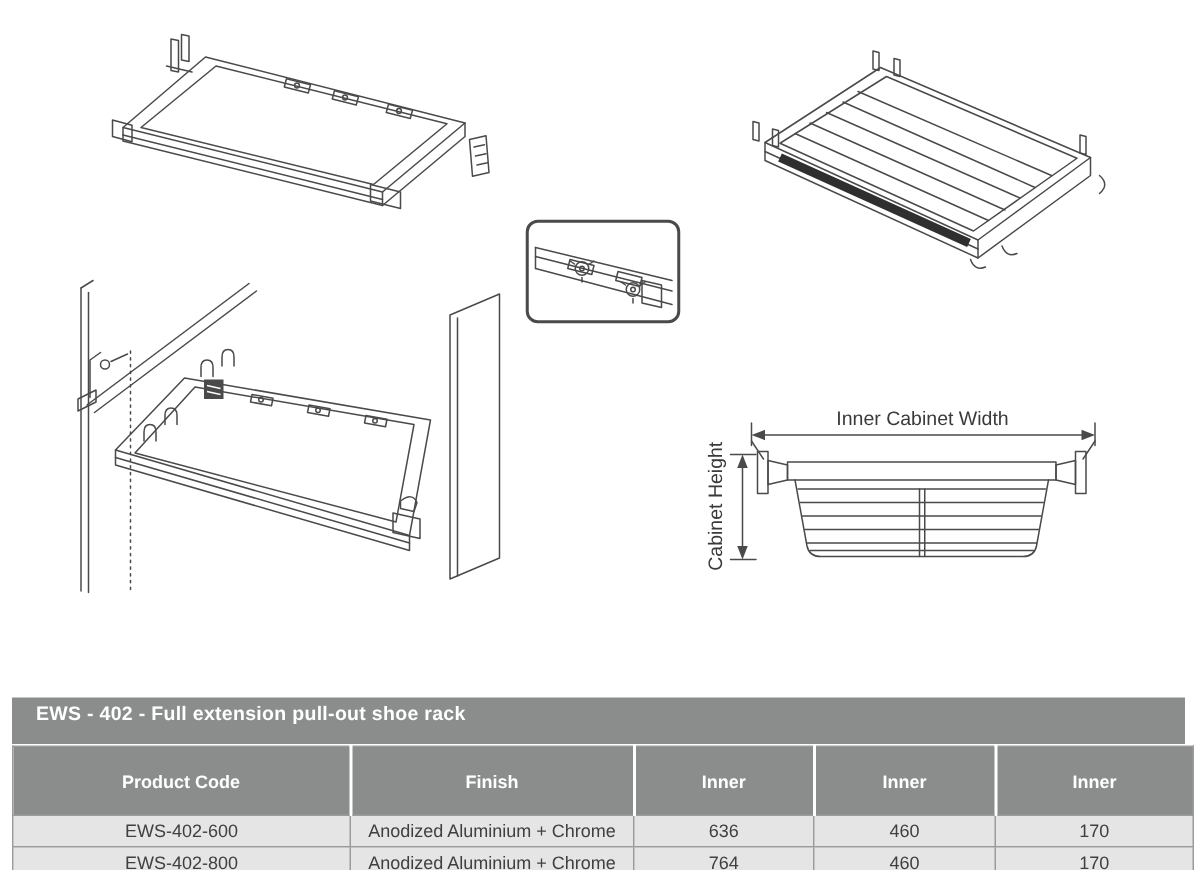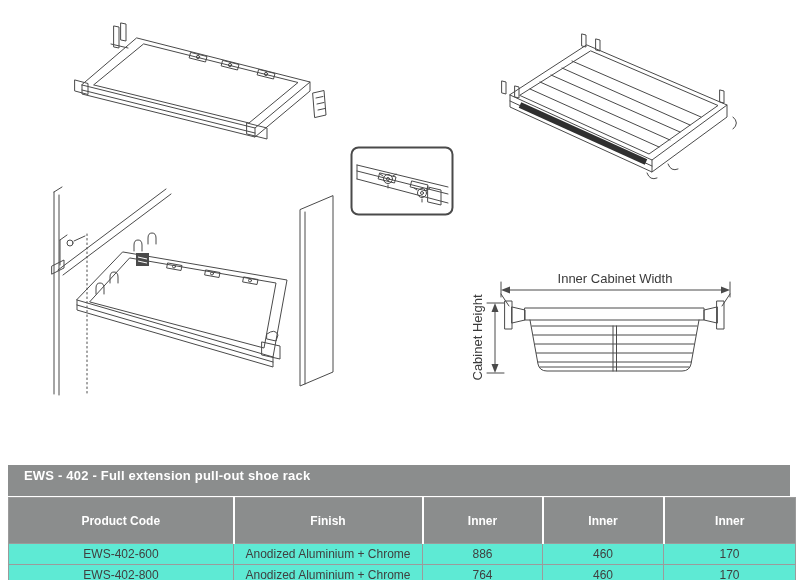--- a/index.html
+++ b/index.html
@@ -34,21 +34,21 @@
     font-size:12px; text-align:center;
   }
   table.spec th {
     background:#8b8d8d; color:#ffffff;
     height:21px; font-size:12px; font-weight:bold;
     border:1px solid #9b9b9b; padding:12px;
   }
   table.spec th + th { border-left:2px solid #ffffff; }
   table.spec td {
     height:20px; border:1px solid #9b9b9b;
-    background:#5eead4; color:#404040; padding:0;
+    background:#e5e5e5; color:#404040; padding:0;
   }
 
   .dim-label-h {
     position:absolute; left:515px; top:271px; width:200px;
     text-align:center; font-size:13px; color:#3a3a3a;
   }
   .dim-label-v {
     position:absolute; left:422px; top:330px; width:110px;
     text-align:center; font-size:13px; color:#3a3a3a;
     transform:rotate(-90deg);
@@ -239,21 +239,21 @@
       <th>Finish</th>
       <th>Inner</th>
       <th>Inner</th>
       <th>Inner</th>
     </tr>
   </thead>
   <tbody>
     <tr>
       <td>EWS-402-600</td>
       <td>Anodized Aluminium + Chrome</td>
-      <td>886</td>
+      <td>636</td>
       <td>460</td>
       <td>170</td>
     </tr>
     <tr>
       <td>EWS-402-800</td>
       <td>Anodized Aluminium + Chrome</td>
       <td>764</td>
       <td>460</td>
       <td>170</td>
     </tr>

